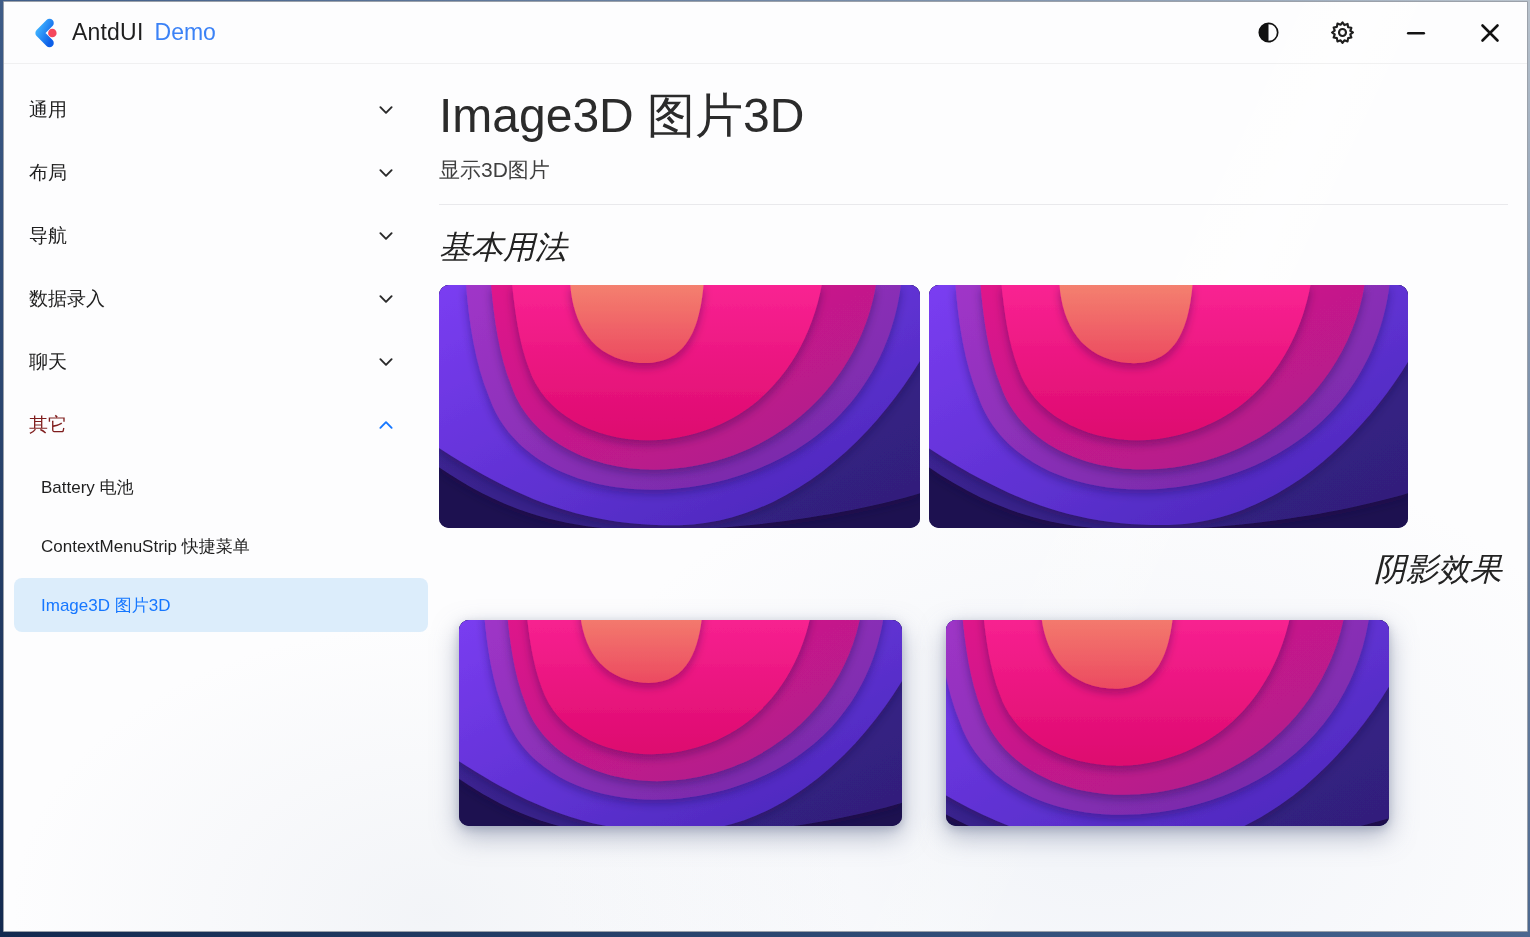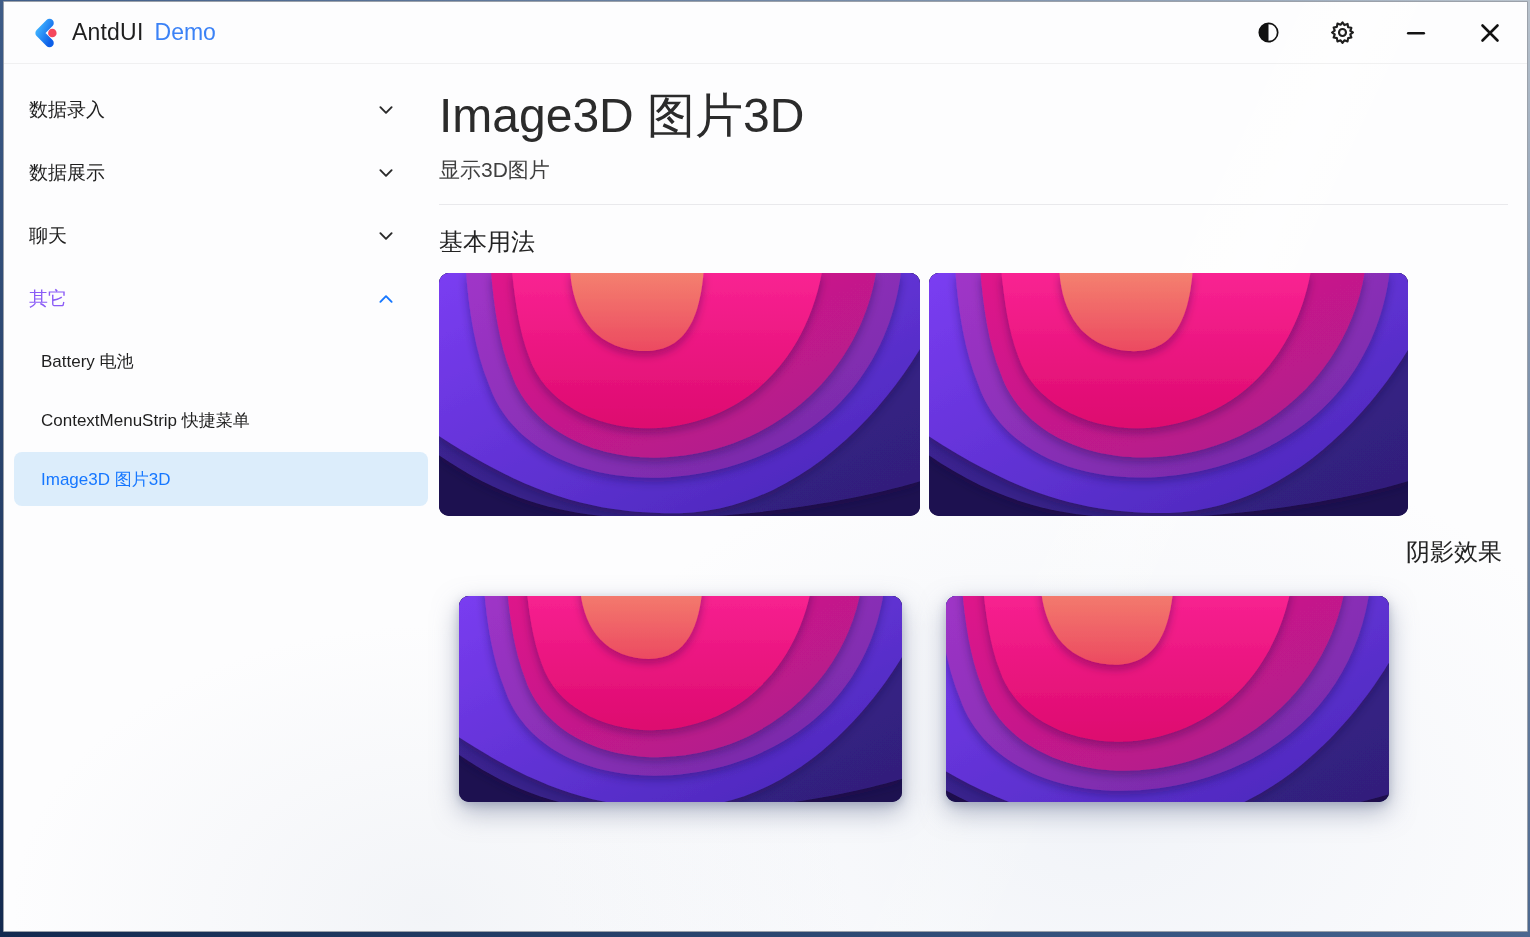--- a/index.html
+++ b/index.html
@@ -27,32 +27,32 @@
   .win-buttons { margin-left:auto; display:flex; height:100%; }
   .wbtn { width:74px; height:100%; display:flex; align-items:center; justify-content:center;
     background:transparent; border:none; cursor:pointer; }
   .wbtn svg { display:block; }
 
   
   .sidebar { position:absolute; top:63px; left:0; width:432px; bottom:0; padding-top:13px; z-index:2; }
   .nav-group { height:63px; display:flex; align-items:center;
     padding:0 41px 0 25px; font-size:19px; color:#1f1f1f; cursor:pointer; }
   .nav-group .chev { margin-left:auto; width:18px; height:18px; color:#2a2a2a; }
-  .nav-group.active { color:#8b5cf6; }
+  .nav-group.active { color:#7f1d1d; }
   .nav-group.active .chev { color:#1677ff; transform:rotate(180deg); }
   .nav-sub { height:54px; margin:4px 8px 5px 10px; display:flex; align-items:center;
     padding-left:27px; font-size:17px; color:#1f1f1f; border-radius:8px; cursor:pointer; }
   .nav-sub.selected { background:#dcedfb; color:#1677ff; }
 
   
   .content { position:absolute; left:432px; top:62px; right:0; bottom:0; padding:25px 25px 0 3px; z-index:2; }
   .page-title { font-size:48px; font-weight:400; color:#2b2b2b; line-height:1.12; }
   .page-subtitle { margin-top:13px; font-size:21px; color:#3f3f3f; }
   .divider { margin-top:20px; height:1px; width:1069px; background:#e9e9ec; }
-  .section-title { font-size:24px; color:#232323; }
+  .section-title { font-size:32px; color:#232323;font-style:italic; }
   .sec1 { margin-top:21px; }
   .sec2 { margin-top:20px;text-align:right; }
   .img-row { display:flex; }
   .row1 { margin-top:15px; gap:9px; }
   .row2 { margin-top:28px; padding-left:20px; gap:44px; }
   .img3d { border-radius:10px; overflow:hidden; display:block; background:#1d1150; }
   .row1 .img3d { width:481px; height:243px; }
   .row1 .img3d:nth-child(2) { width:479px; }
   .row2 .img3d { width:443px; height:206px;
     box-shadow:0 10px 26px rgba(108,118,150,.50), 0 3px 9px rgba(108,118,150,.35); }
@@ -141,27 +141,39 @@
       <button class="wbtn">
         <svg width="24" height="24" viewBox="0 0 24 24">
           <path d="M4.5 4.5 L19.5 19.5 M19.5 4.5 L4.5 19.5" stroke="#111" stroke-width="2.6" stroke-linecap="round"></path>
         </svg>
       </button>
     </div>
   </div>
 
   <div class="sidebar">
     <div class="nav-group">
+      <span>通用</span>
+      <svg class="chev" viewBox="0 0 16 16">
+          <path d="M3 5.5 l5 5 5-5" fill="none" stroke="currentColor" stroke-width="1.7" stroke-linecap="round" stroke-linejoin="round"></path>
+        </svg>
+    </div>
+    <div class="nav-group">
+      <span>布局</span>
+      <svg class="chev" viewBox="0 0 16 16">
+          <path d="M3 5.5 l5 5 5-5" fill="none" stroke="currentColor" stroke-width="1.7" stroke-linecap="round" stroke-linejoin="round"></path>
+        </svg>
+    </div>
+    <div class="nav-group">
+      <span>导航</span>
+      <svg class="chev" viewBox="0 0 16 16">
+          <path d="M3 5.5 l5 5 5-5" fill="none" stroke="currentColor" stroke-width="1.7" stroke-linecap="round" stroke-linejoin="round"></path>
+        </svg>
+    </div>
+    <div class="nav-group">
       <span>数据录入</span>
-      <svg class="chev" viewBox="0 0 16 16">
-          <path d="M3 5.5 l5 5 5-5" fill="none" stroke="currentColor" stroke-width="1.7" stroke-linecap="round" stroke-linejoin="round"></path>
-        </svg>
-    </div>
-    <div class="nav-group">
-      <span>数据展示</span>
       <svg class="chev" viewBox="0 0 16 16">
           <path d="M3 5.5 l5 5 5-5" fill="none" stroke="currentColor" stroke-width="1.7" stroke-linecap="round" stroke-linejoin="round"></path>
         </svg>
     </div>
     <div class="nav-group">
       <span>聊天</span>
       <svg class="chev" viewBox="0 0 16 16">
           <path d="M3 5.5 l5 5 5-5" fill="none" stroke="currentColor" stroke-width="1.7" stroke-linecap="round" stroke-linejoin="round"></path>
         </svg>
     </div>

